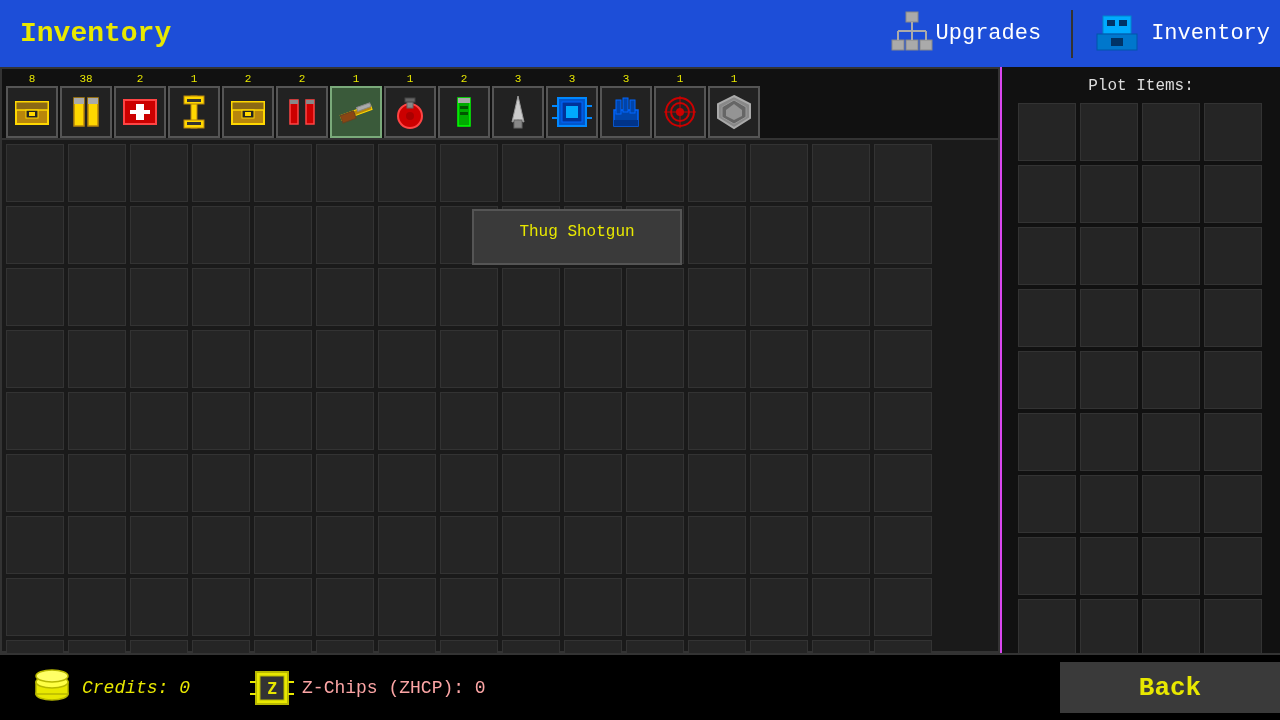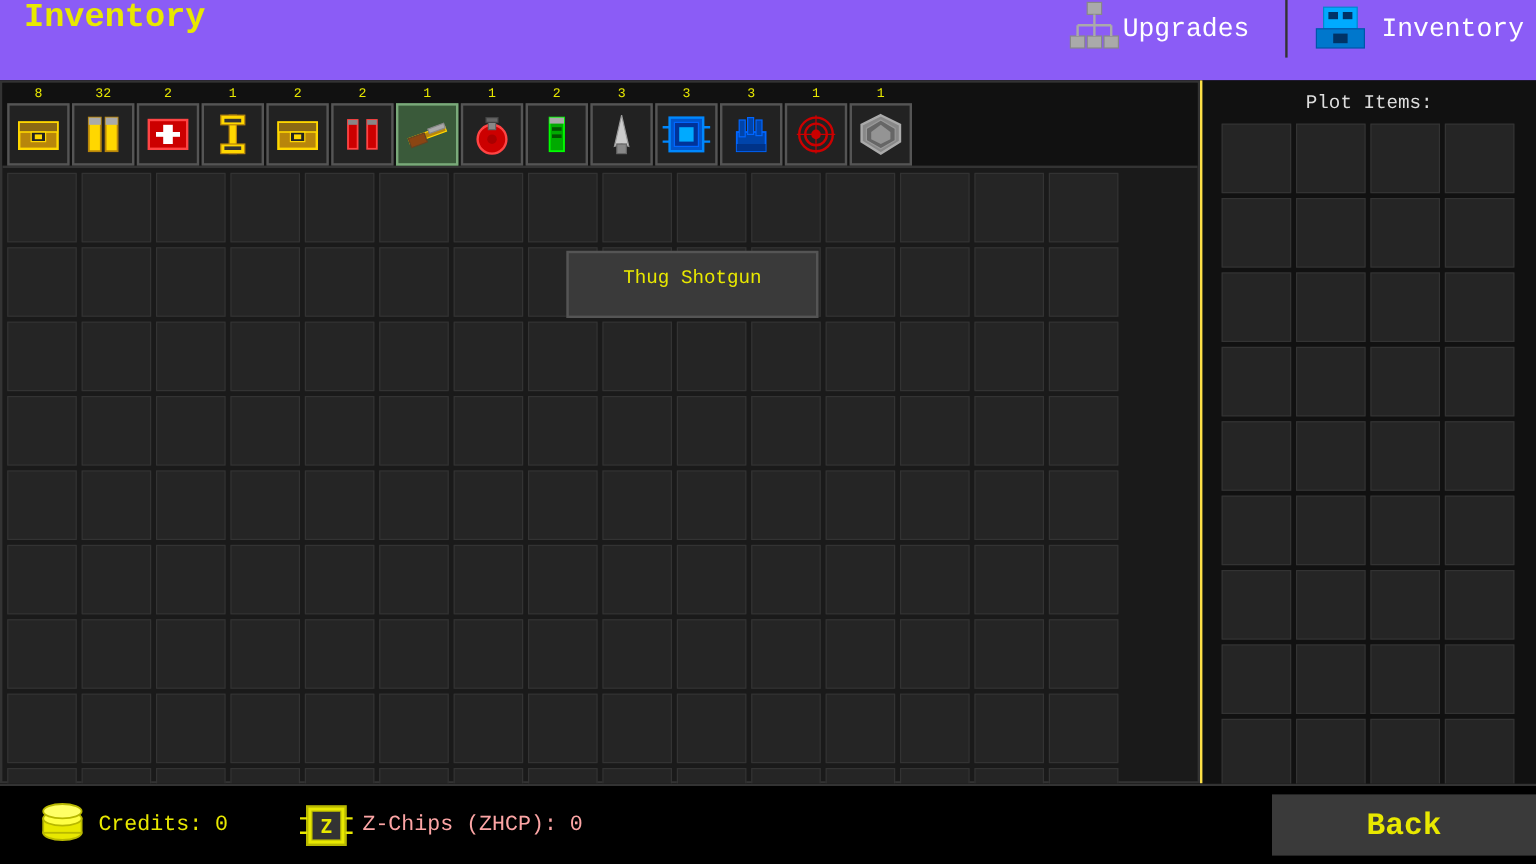--- a/index.html
+++ b/index.html
@@ -10,23 +10,23 @@
       overflow: hidden;
       font-family: 'Courier New', monospace;
       color: #fff;
     }
 
     
     #top-bar {
       position: absolute;
       top: 0; left: 0; right: 0;
       height: 67px;
-      background: #8b5cf6;
-      display: flex;
-      align-items: flex-start;
+      background: #1d4ed8;
+      display: flex;
+      align-items: center;
     }
     #title-inventory-left {
       color: #e8e800;
       font-size: 28px;
       font-weight: bold;
       padding-left: 20px;
       flex: 1;
     }
     #upgrades-section {
       display: flex;
@@ -153,21 +153,21 @@
     }
 
     
     #right-panel {
       position: absolute;
       top: 67px;
       left: 1000px;
       right: 0;
       bottom: 67px;
       background: #111;
-      border-left: 2px solid #fde047;
+      border-left: 2px solid #d946ef;
       padding: 10px 5px;
     }
     #plot-items-label {
       color: #ddd;
       font-size: 16px;
       text-align: center;
       margin-bottom: 8px;
     }
     #plot-grid {
       display: grid;
@@ -207,21 +207,21 @@
       gap: 8px;
       padding: 0 30px;
     }
     .currency-icon {
       width: 44px;
       height: 44px;
     }
     .currency-label {
       font-size: 18px;
     }
-    #credits-label { color: #e8e800; }
+    #credits-label { color: #e8e800; font-style: italic; }
     #zchips-label { color: #e8e800; }
     #spare-parts-label { color: #00ccff; }
     #back-button {
       margin-left: auto;
       margin-right: 0;
       width: 220px;
       height: 51px;
       background: #3a3a3a;
       border: none;
       color: #e8e800;
@@ -276,21 +276,21 @@
           <rect x="4" y="10" width="32" height="22" fill="#b8860b" stroke="#ffd700" stroke-width="2"></rect>
           <rect x="4" y="10" width="32" height="8" fill="#8b6914" stroke="#ffd700" stroke-width="1"></rect>
           <rect x="14" y="18" width="12" height="8" fill="#222" stroke="#ffd700" stroke-width="1"></rect>
           <rect x="17" y="20" width="6" height="4" fill="#ffd700"></rect>
           <line x1="4" y1="18" x2="36" y2="18" stroke="#ffd700" stroke-width="1"></line>
         </svg>
       </div>
     </div>
 
     <div class="item-slot">
-      <span class="count">32</span>
+      <span class="count">38</span>
       <div class="icon-box">
         <svg viewBox="0 0 40 40">
           <rect x="8" y="6" width="10" height="28" fill="#ffd700" stroke="#b8860b" stroke-width="1.5"></rect>
           <rect x="22" y="6" width="10" height="28" fill="#ffd700" stroke="#b8860b" stroke-width="1.5"></rect>
           <rect x="8" y="6" width="10" height="6" fill="#aaa"></rect>
           <rect x="22" y="6" width="10" height="6" fill="#aaa"></rect>
         </svg>
       </div>
     </div>
 

